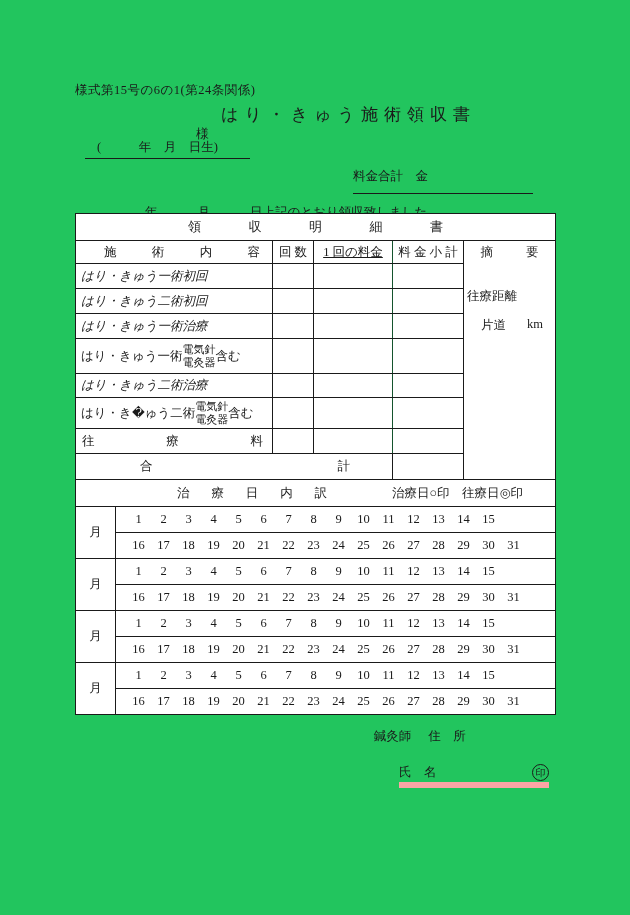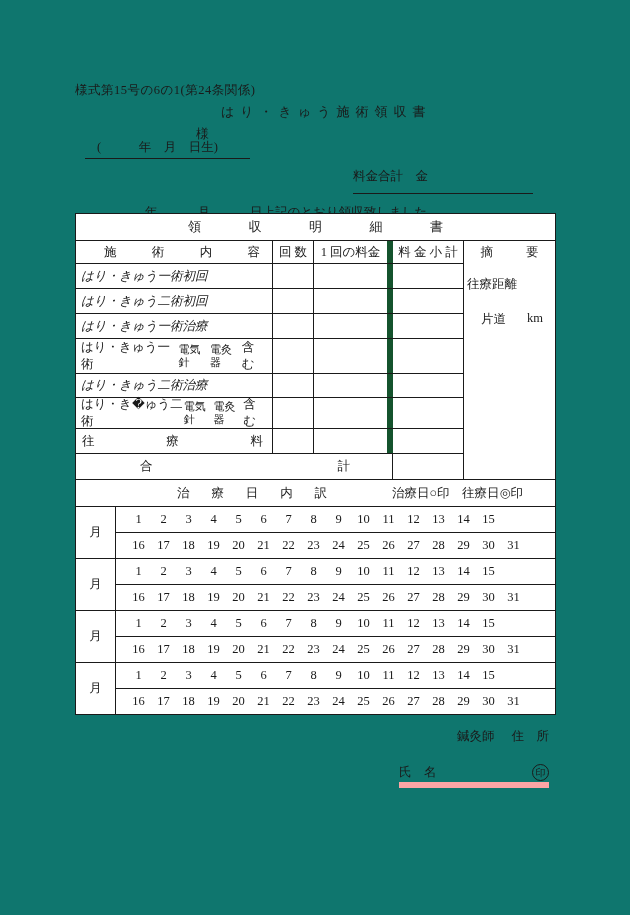--- a/index.html
+++ b/index.html
@@ -1,31 +1,31 @@
 <!DOCTYPE html>
 <html><head>
 <meta charset="utf-8">
 <style>
   * { box-sizing: border-box; margin: 0; padding: 0; }
   html, body { background: #e8e8e8; }
   .canvas {
     position: relative;
     width: 630px;
     height: 915px;
-    background: #0f766e;
+    background: #22c55e;
     font-family: "Liberation Serif", "DejaVu Serif", serif;
     color: #1a1a1a;
     font-size: 12.5px;
     overflow: hidden;
   }
   .abs { position: absolute; }
 
   
   .form-number { left: 75px; top: 82px; letter-spacing: 0.5px; }
-  .doc-title   { left: 221px; top: 103px; font-size: 13px; letter-spacing: 6px; white-space: nowrap; }
+  .doc-title   { left: 221px; top: 103px; font-size: 17px; letter-spacing: 6px; white-space: nowrap; }
   .addressee   { left: 196px; top: 125px; font-size: 13px; }
   .birth-line  { left: 85px; top: 139px; width: 165px; border-bottom: 1px solid #1a1a1a; padding: 0 0 2px 12px; white-space: pre; }
   .fee-total   { left: 353px; top: 168px; width: 180px; border-bottom: 1px solid #1a1a1a; padding-bottom: 8px; white-space: pre; }
   .receipt-line{ left: 145px; top: 204px; white-space: nowrap; }
   .receipt-line .g40 { margin-left: 40px; }
 
   
   .bigtable { left: 75px; top: 213px; width: 481px; border: 1px solid #1a1a1a; background: #fff; }
 
   .spread { display: inline-flex; justify-content: space-between; }
@@ -37,55 +37,55 @@
   .main-left  { width: 388px; border-right: 1px solid #1a1a1a; }
   .main-right { flex: 1; }
 
   .trow { display: flex; border-bottom: 1px solid #1a1a1a; align-items: stretch; }
   .trow.last { border-bottom: none; }
   .h23 { height: 23px; } .h25 { height: 25px; } .h24 { height: 24px; }
   .h35 { height: 35px; } .h31 { height: 31px; }
 
   .c1 { width: 197px; border-right: 1px solid #1a1a1a; display: flex; align-items: center; }
   .c2 { width: 41px;  border-right: 1px solid #1a1a1a; display: flex; align-items: center; justify-content: center; }
-  .c3 { width: 79px;  border-right: 6px solid #14532d; display: flex; align-items: center; justify-content: center; }
+  .c3 { width: 79px;  border-right: 1px solid #14532d; display: flex; align-items: center; justify-content: center; text-decoration: underline; }
   .c4 { flex: 1; display: flex; align-items: center; justify-content: center; }
 
   .c1.hdr { padding: 0 12px 0 28px; }
   .c1.hdr .spread { flex: 1; }
 
   .cell-split { justify-content: flex-start; padding: 0 6px 0 5px; font-style: italic; }
   .cell-elec  { justify-content: flex-start; padding: 0 6px 0 5px; }
-  .stack { display: inline-flex; flex-direction: row; font-size: 11px; line-height: 13px; }
+  .stack { display: inline-flex; flex-direction: column; font-size: 11px; line-height: 13px; }
   .cell-visit { padding: 0 9px 0 6px; }
   .cell-visit .spread { flex: 1; }
 
   .ctotal { width: 317px; border-right: 1px solid #1a1a1a; display: flex; align-items: center; justify-content: space-between; padding: 0 42px 0 64px; }
 
   .remarks-header { height: 23px; display: flex; align-items: center; justify-content: center; }
   .remarks-header .spread { width: 58px; }
-  .remarks-line1 { margin-top: 12px; padding-left: 3px; }
-  .remarks-line2 { margin-top: 18px; display: flex; justify-content: space-between; padding: 0 12px 0 17px; text-align: center; }
+  .remarks-line1 { margin-top: 24px; padding-left: 3px; }
+  .remarks-line2 { margin-top: 12px; display: flex; justify-content: space-between; padding: 0 12px 0 17px; text-align: center; }
 
   .t-days-title { height: 27px; border-bottom: 1px solid #1a1a1a; display: flex; align-items: center; }
   .t-days-title .spread { width: 150px; margin-left: 101px; }
   .days-legend { margin-left: auto; margin-right: 32px; white-space: pre; }
 
   .month-block { display: flex; border-bottom: 1px solid #1a1a1a; }
   .month-block:last-child { border-bottom: none; }
   .month-cell { width: 40px; border-right: 1px solid #1a1a1a; display: flex; align-items: center; justify-content: center; }
   .days-grid { flex: 1; display: flex; flex-direction: column; }
   .days-row { height: 26px; display: flex; align-items: center; padding-left: 10px; }
   .days-row.top { border-bottom: 1px solid #1a1a1a; }
   .days-row.bottom { height: 25px; }
   .day { width: 25px; text-align: center; }
 
   
   .footer { left: 355px; top: 713px; }
-  .f-line1 { white-space: pre; text-align: right; }
+  .f-line1 { white-space: pre; }
   .f-line1 .f-addr { margin-left: 17px; }
   .f-line2 { margin-top: 4px; margin-left: 44px; width: 150px; border-bottom: 6px solid #fca5a5; display: flex; align-items: flex-end; padding-bottom: 1px; white-space: pre; }
   .seal { margin-left: auto; width: 17px; height: 17px; border: 1px solid #1a1a1a; border-radius: 50%; display: inline-flex; align-items: center; justify-content: center; font-size: 10px; line-height: 1; }
 </style>
 </head>
 <body>
 
 <div class="canvas">
 
   <div class="abs form-number">様式第15号の6の1(第24条関係)</div>

